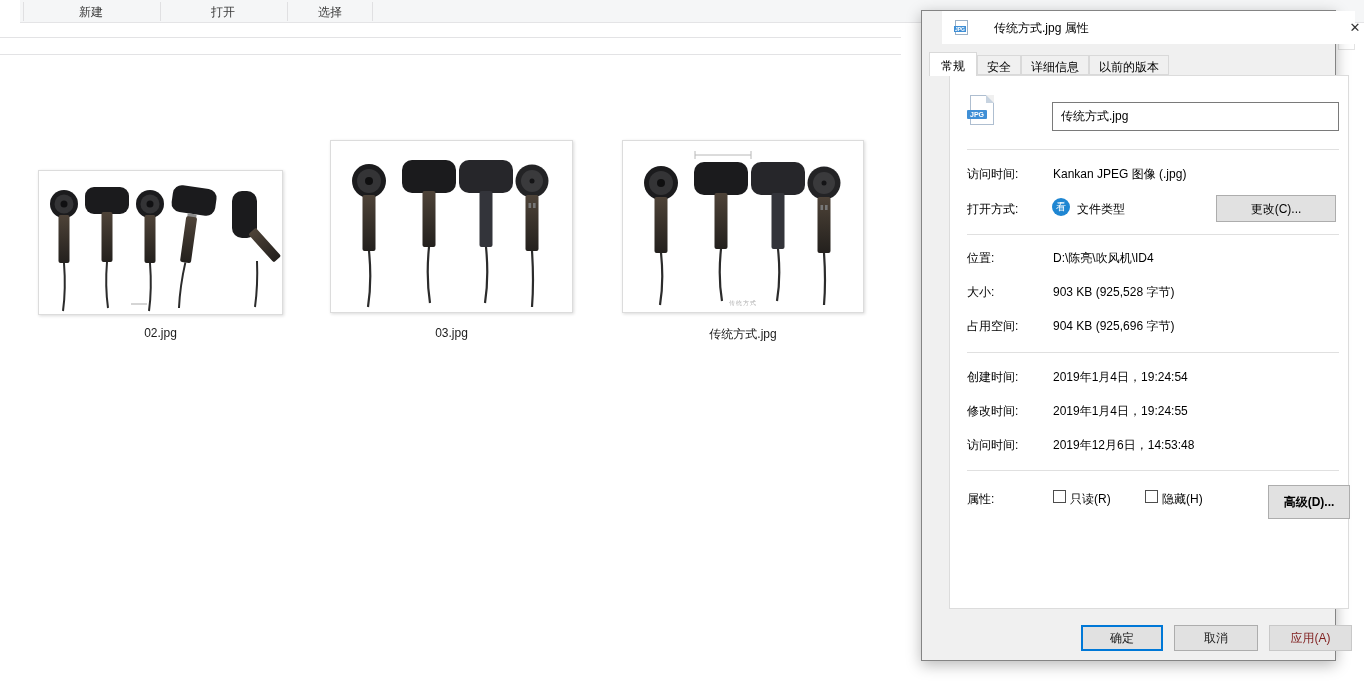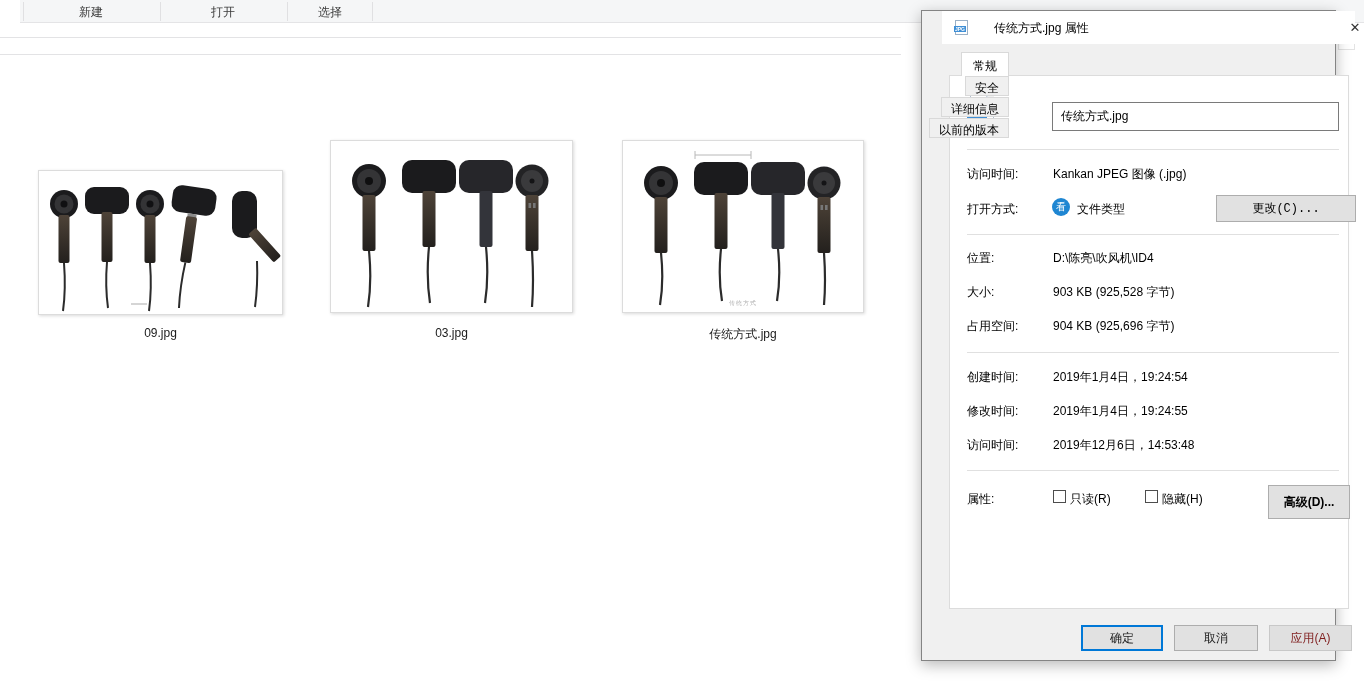--- a/index.html
+++ b/index.html
@@ -26,21 +26,21 @@
   
   #dialog { left:901px; top:10px; width:415px; height:651px; background:#f0f0f0;
     border:1px solid #848484; box-shadow:0 4px 14px rgba(0,0,0,.28); }
   #dlg-titlebar { left:0; top:0; width:100%; height:33px; background:#fff; }
   #dlg-title { left:32px; top:9px; color:#000; }
   .jpg-icon { position:absolute; width:13px; height:15px; background:#fff; border:1px solid #9ab0c6; }
   .jpg-icon .badge { position:absolute; left:-2px; bottom:2px; background:#3f8fd6; color:#fff;
     font-size:5px; font-weight:bold; padding:0 1px; line-height:6px; }
   #dlg-close { left:378px; top:5px; width:30px; height:24px; text-align:center; line-height:24px;
     font-size:13px; color:#333; cursor:default; }
-  .tabstrip { position:absolute; left:7px; top:41px; height:24px; display:flex; align-items:flex-end; z-index:3;flex-direction:column; }
+  .tabstrip { position:absolute; left:7px; top:41px; height:24px; display:flex; align-items:flex-end; z-index:3; }
   .tab { border:1px solid #d9d9d9; background:#f0f0f0; padding:3px 9px 3px; height:20px; margin-right:0px; margin-bottom:1px; color:#000; }
   .tab.active { background:#fff; border-bottom:none; height:24px; padding:5px 11px 5px; margin-bottom:0; }
   #tab-page { left:7px; top:64px; width:400px; height:534px; background:#fff; border:1px solid #dcdcdc; z-index:2; }
 
   .fld-label { position:absolute; left:17px; height:15px; color:#000; }
   .fld-value { position:absolute; left:103px; height:15px; color:#000; }
   .divider { position:absolute; left:17px; width:372px; height:1px; background:#e0e0e0; }
   #filename-input { position:absolute; left:102px; top:26px; width:287px; height:29px; border:1px solid #7a7a7a;
     padding:0 8px; font-family:inherit; font-size:12px; color:#000; background:#fff; }
   .big-jpg-icon { position:absolute; left:20px; top:19px; width:24px; height:30px; background:#fff; border:1px solid #aebed0; }
@@ -116,21 +116,21 @@
       <rect x="-12" y="-16" width="25" height="47" rx="10" fill="#1b1b1d"></rect>
       <g transform="translate(8,24) rotate(-42)">
           <rect x="-5" y="0" width="10" height="38" rx="2" fill="url(#hg1)"></rect>
         </g>
       <path d="M13,54 q1,24 -2,46" stroke="#2b2b2b" stroke-width="2" fill="none"></path>
     </g>
   </svg>
   <div class="smudge" style="left:92px; top:132px; width:16px;"></div>
   <div class="thumb-caption" style="bottom:4px;"></div>
 </div>
-<div class="thumb-label" style="left:38px; top:326px; width:245px;">09.jpg</div>
+<div class="thumb-label" style="left:38px; top:326px; width:245px;">02.jpg</div>
 
 <div class="thumb" style="left:330px; top:140px; width:243px; height:173px;">
   <svg width="241" height="171" viewBox="0 0 241 171">
     <defs>
         <linearGradient id="hg2" x1="0" y1="0" x2="0" y2="1">
       <stop offset="0" stop-color="#4e4338"></stop>
           <stop offset="1" stop-color="#23201d"></stop>
         </linearGradient>
       </defs>
     <g transform="translate(38,40)">
@@ -231,21 +231,21 @@
     </div>
     <input id="filename-input" type="text" value="传统方式.jpg" style="">
     <div class="divider" style="top:73px"></div>
 
     <span class="fld-label" style="top:90px">访问时间:</span>
     <span class="fld-value" style="top:90px">Kankan JPEG 图像 (.jpg)</span>
 
     <span class="fld-label" style="top:125px">打开方式:</span>
     <span class="app-icon" style="left:102px; top:122px;">看</span>
     <span class="fld-value" style="left:127px; top:125px;">文件类型</span>
-    <button class="win-btn" style="left:266px; top:119px; width:140px; height:27px;font-family:Liberation Mono, monospace;">更改(C)...</button>
+    <button class="win-btn" style="left:266px; top:119px; width:120px; height:27px;">更改(C)...</button>
 
     <div class="divider" style="top:158px"></div>
 
     <span class="fld-label" style="top:174px">位置:</span>
     <span class="fld-value" style="top:174px">D:\陈亮\吹风机\ID4</span>
 
     <span class="fld-label" style="top:208px">大小:</span>
     <span class="fld-value" style="top:208px">903 KB (925,528 字节)</span>
 
     <span class="fld-label" style="top:242px">占用空间:</span>

